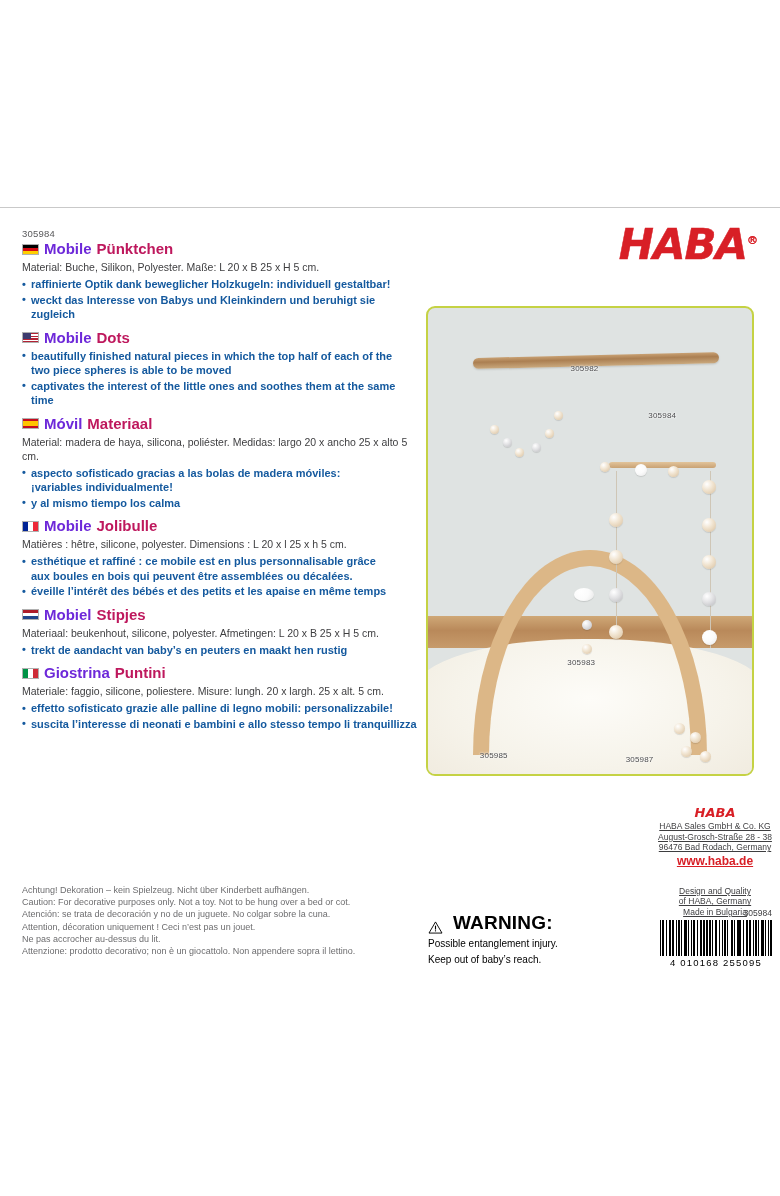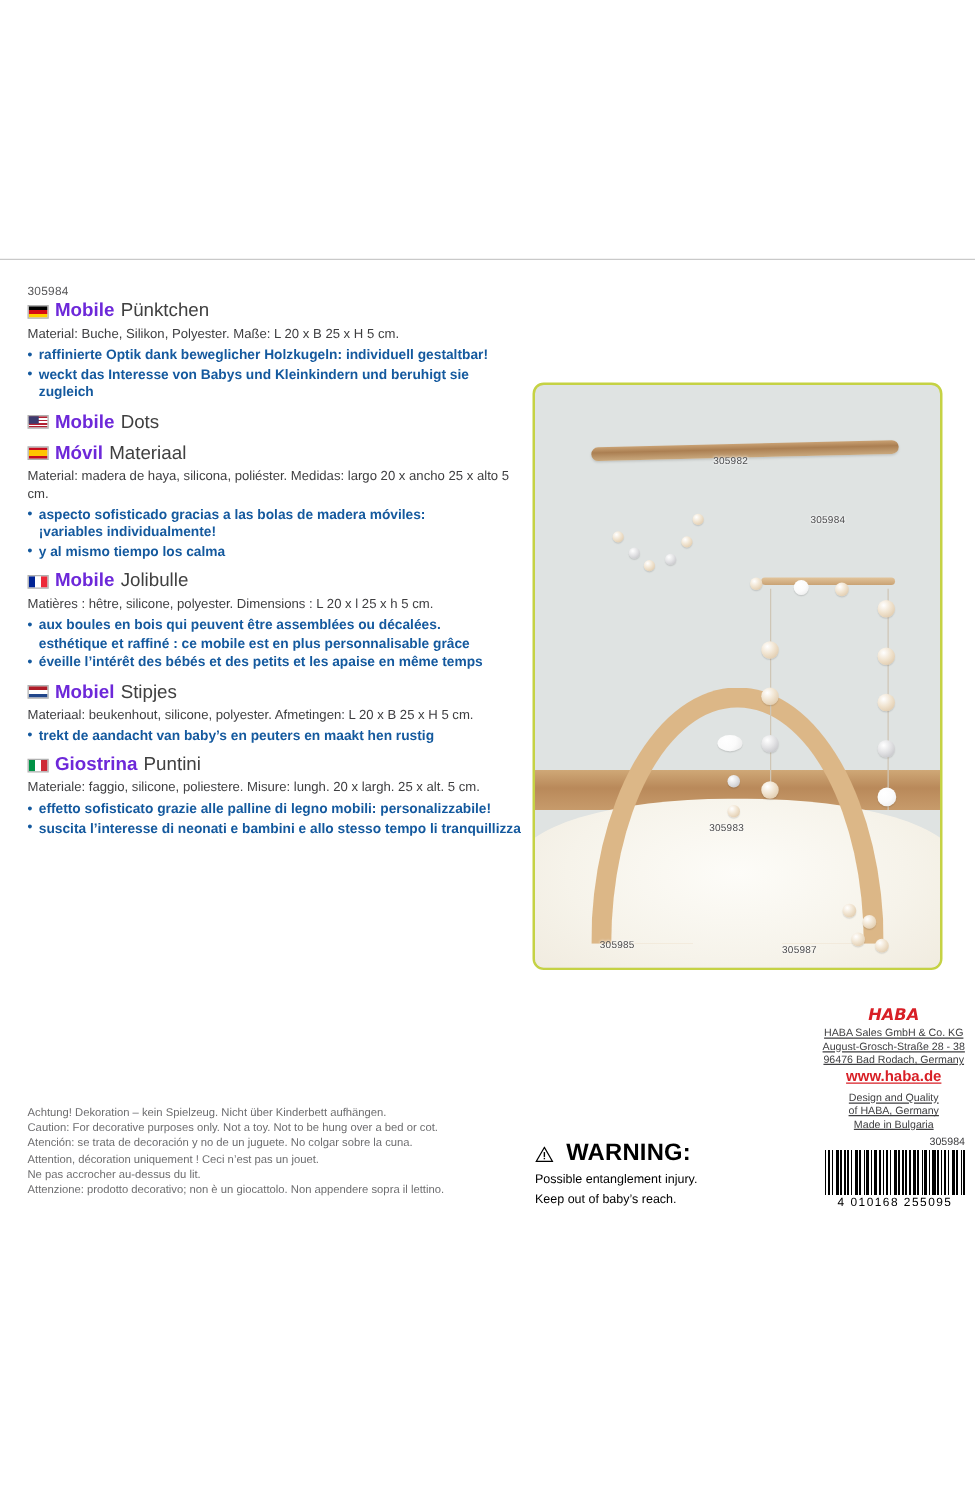--- a/index.html
+++ b/index.html
@@ -38,21 +38,21 @@
     margin-bottom: 1px;
   }
 
   .lang-block { margin-bottom: 7px; }
 
   .lang-title {
     display: flex; align-items: center; gap: 5px;
     font-size: 15px; line-height: 18px; margin-bottom: 2px;
   }
   .lang-title .t-bold { font-weight: 700; color: #6d28d9; }
-  .lang-title .t-light { font-weight: 400; color: #404040; }
+  .lang-title .t-light { font-weight: 700; color: #be185d; }
 
   .flag {
     width: 17px; height: 11px; flex: 0 0 17px;
     border: .5px solid #b0b0b0; display: block;
   }
   .flag-de { background: linear-gradient(to bottom,#000 0 33.3%,#d60b13 33.3% 66.6%,#ffce00 66.6% 100%); }
   .flag-us { background:
       repeating-linear-gradient(to bottom,#b22234 0 1.35px,#fff 1.35px 2.7px);
       position: relative; }
   .flag-us::after {
@@ -163,26 +163,26 @@
     text-align: center;
   }
   .company .clogo {
     font-family: "DejaVu Sans", sans-serif;
     font-weight: 700; font-style: italic; font-size: 13px;
     color: #d81f26; line-height: 14px; margin-bottom: 1px;
   }
   .company p { font-size: 8.5px; line-height: 10.6px; color: #3e3e40; text-decoration: underline; }
   .company .web {
     font-size: 12px; font-weight: 700; color: #d81f26;
-    line-height: 15px; margin: 1px 0 4px;
+    line-height: 15px; margin: 1px 0 17px;
   }
 
   
   .warning { position: absolute; left: 428px; top: 912px; width: 210px; }
-  .warning-head { display: flex; align-items: center; gap: 10px; }
+  .warning-head { display: flex; align-items: flex-end; gap: 10px; }
   .tri { width: 15px; height: 13px; }
   .warning-title {
     font-size: 19px; font-weight: 700; color: #000;
     font-family: "Liberation Sans", sans-serif; letter-spacing: .2px;
   }
   .warning p { font-size: 10px; line-height: 13px; color: #000; margin-top: 3px; }
 
   
   .barcode-wrap { position: absolute; left: 660px; top: 908px; width: 112px; }
   .barcode-art {
@@ -202,20 +202,23 @@
     margin-top: 1px; text-align: center;
   }
 </style>
 </head>
 <body>
 
 <div class="page">
 
   <div class="top-rule"></div>
 
+  <div class="haba-logo">
+    <span>HABA</span><span class="reg">®</span>
+  </div>
 
   <div class="left-col">
     <div class="artno">305984</div>
     <div id="lang-container">
         <div class="lang-block">
           <div class="lang-title">
             <span class="flag flag-de"></span>
             <span class="t-bold">Mobile</span>
             <span class="t-light">Pünktchen</span>
           </div>
@@ -228,20 +231,29 @@
               <span class="cont">weckt das Interesse von Babys und Kleinkindern und beruhigt sie zugleich</span>
             </li>
           </ul>
         </div>
         <div class="lang-block">
           <div class="lang-title">
             <span class="flag flag-us"></span>
             <span class="t-bold">Mobile</span>
             <span class="t-light">Dots</span>
           </div>
+          <ul class="bullets">
+            <li>
+              <span class="cont">beautifully finished natural pieces in which the top half of each of the</span>
+              <span class="cont">two piece spheres is able to be moved</span>
+            </li>
+            <li>
+              <span class="cont">captivates the interest of the little ones and soothes them at the same time</span>
+            </li>
+          </ul>
         </div>
         <div class="lang-block">
           <div class="lang-title">
             <span class="flag flag-es"></span>
             <span class="t-bold">Móvil</span>
             <span class="t-light">Materiaal</span>
           </div>
           <div class="materials">Material: madera de haya, silicona, poliéster. Medidas: largo 20 x ancho 25 x alto 5 cm.</div>
           <ul class="bullets">
             <li>
@@ -255,22 +267,22 @@
         </div>
         <div class="lang-block">
           <div class="lang-title">
             <span class="flag flag-fr"></span>
             <span class="t-bold">Mobile</span>
             <span class="t-light">Jolibulle</span>
           </div>
           <div class="materials">Matières : hêtre, silicone, polyester. Dimensions : L 20 x l 25 x h 5 cm.</div>
           <ul class="bullets">
             <li>
+              <span class="cont">esthétique et raffiné : ce mobile est en plus personnalisable grâce</span>
               <span class="cont">aux boules en bois qui peuvent être assemblées ou décalées.</span>
-              <span class="cont">esthétique et raffiné : ce mobile est en plus personnalisable grâce</span>
             </li>
             <li>
               <span class="cont">éveille l’intérêt des bébés et des petits et les apaise en même temps</span>
             </li>
           </ul>
         </div>
         <div class="lang-block">
           <div class="lang-title">
             <span class="flag flag-nl"></span>
             <span class="t-bold">Mobiel</span>

